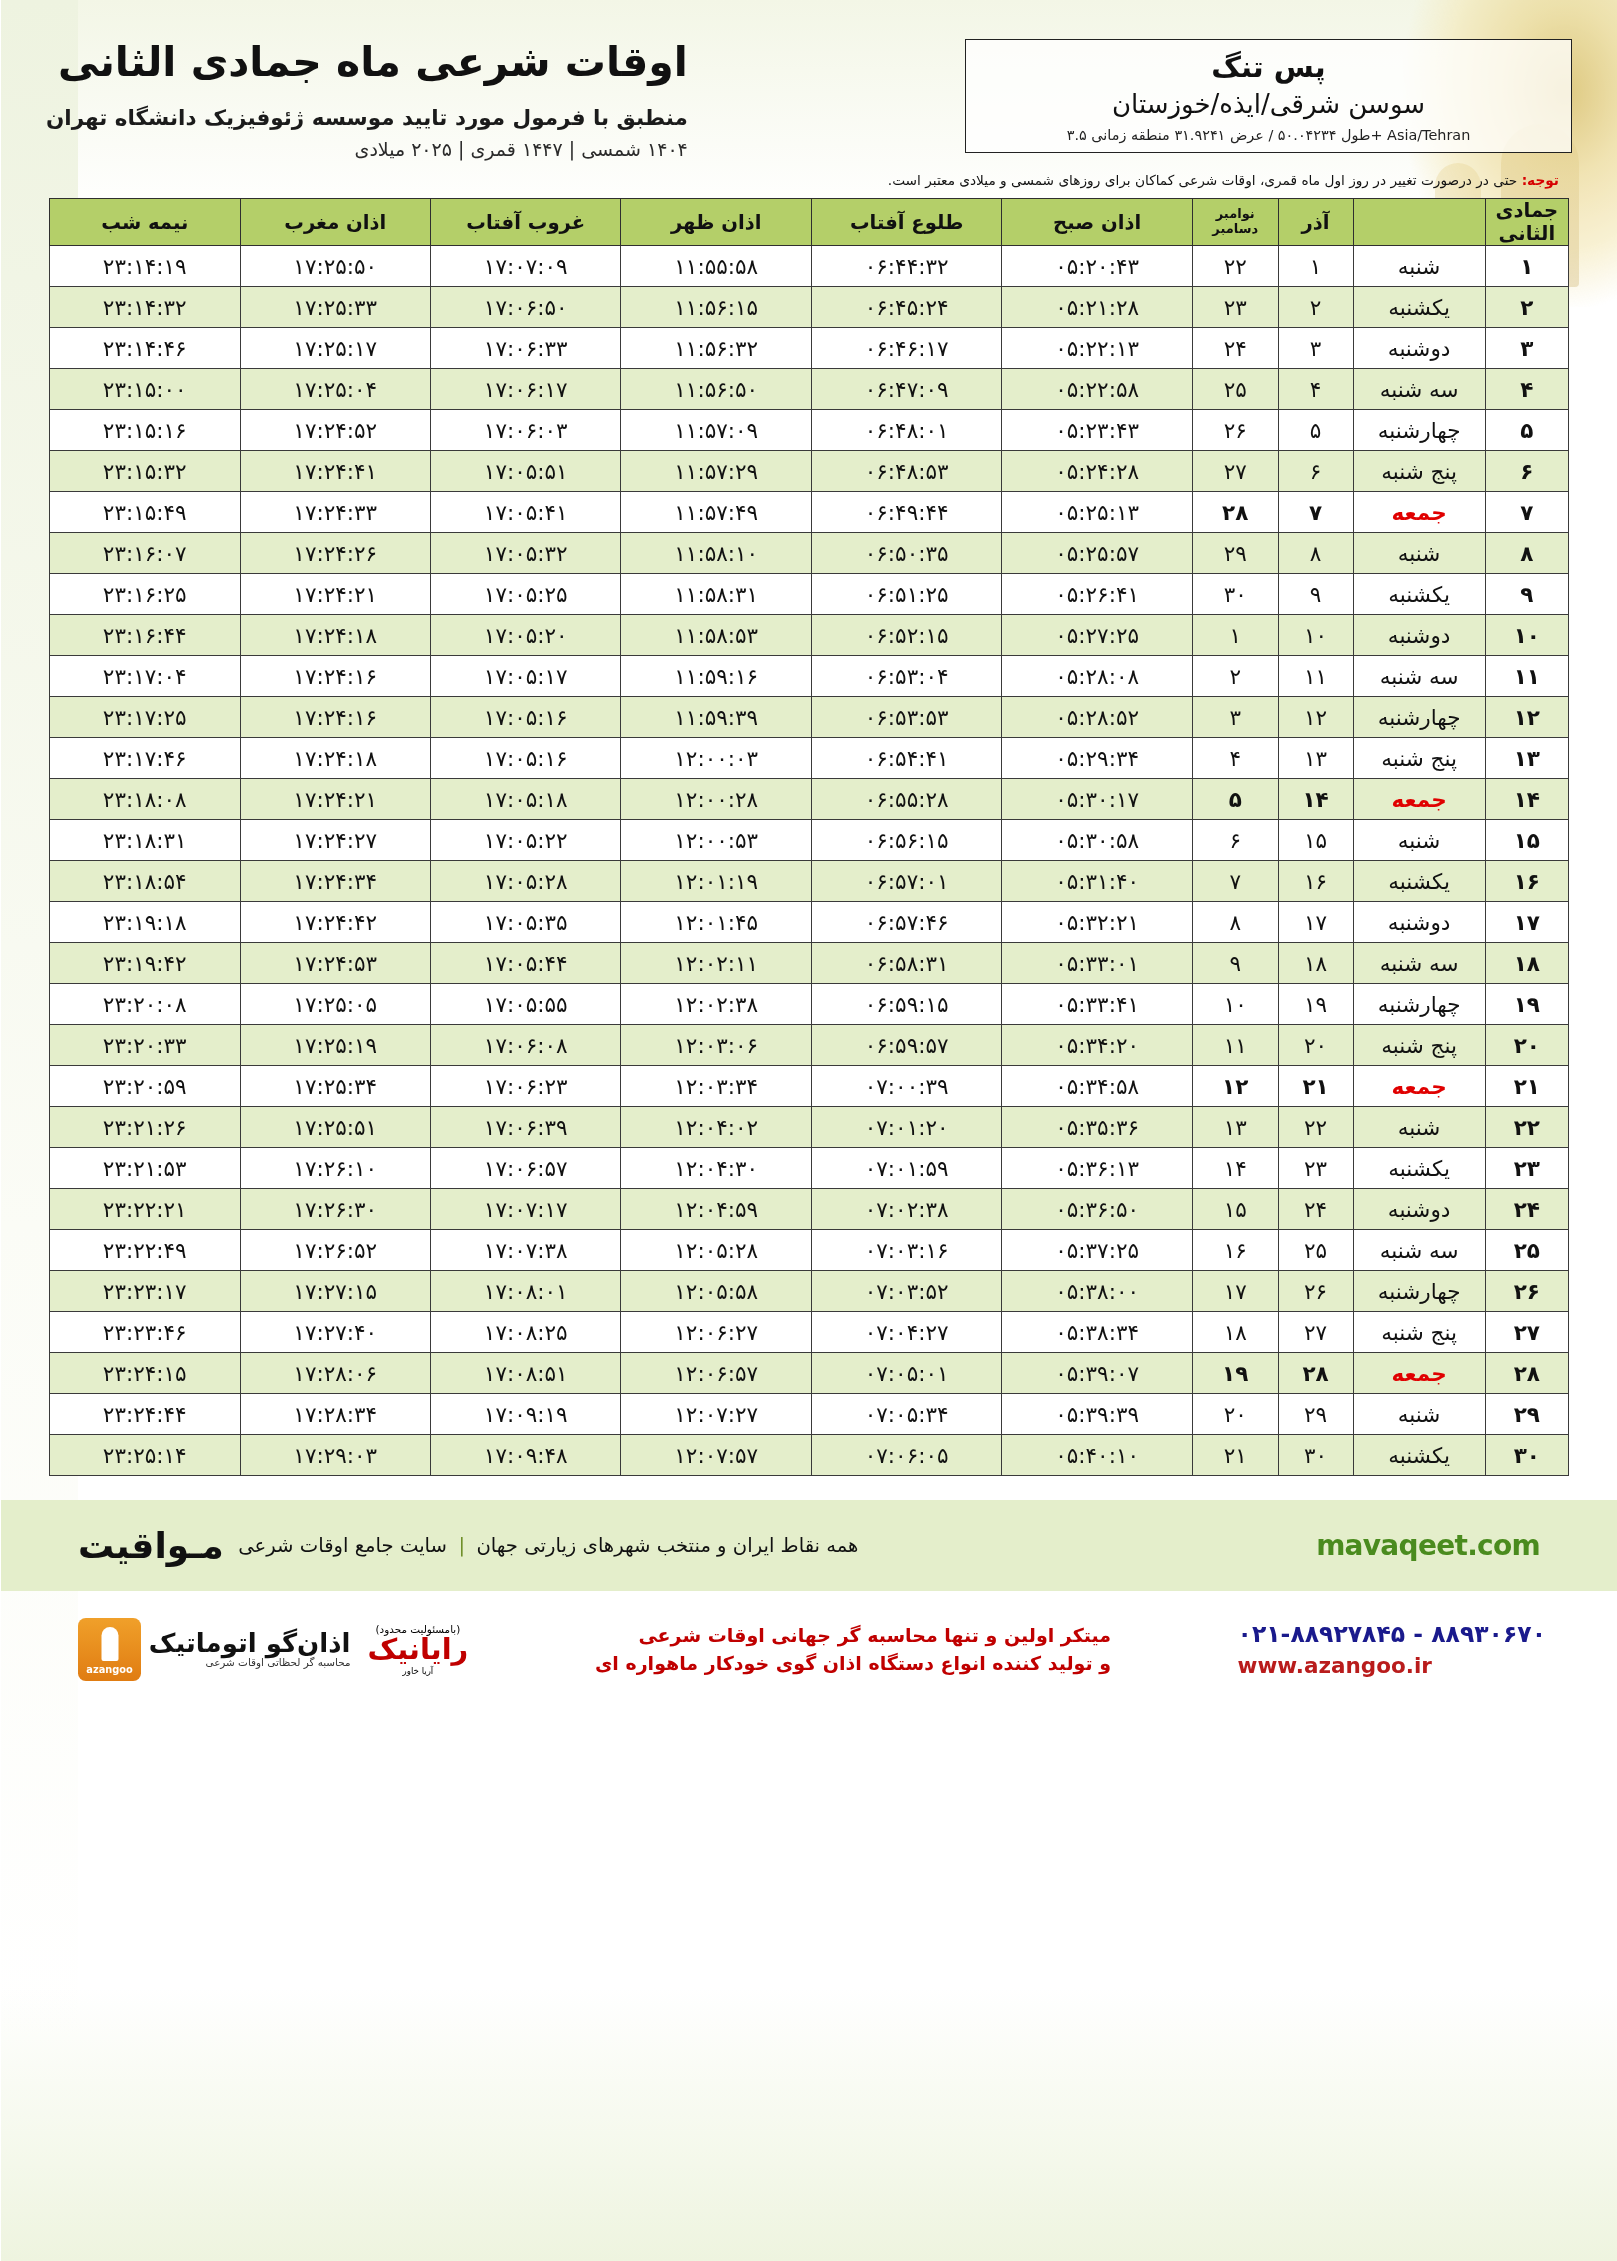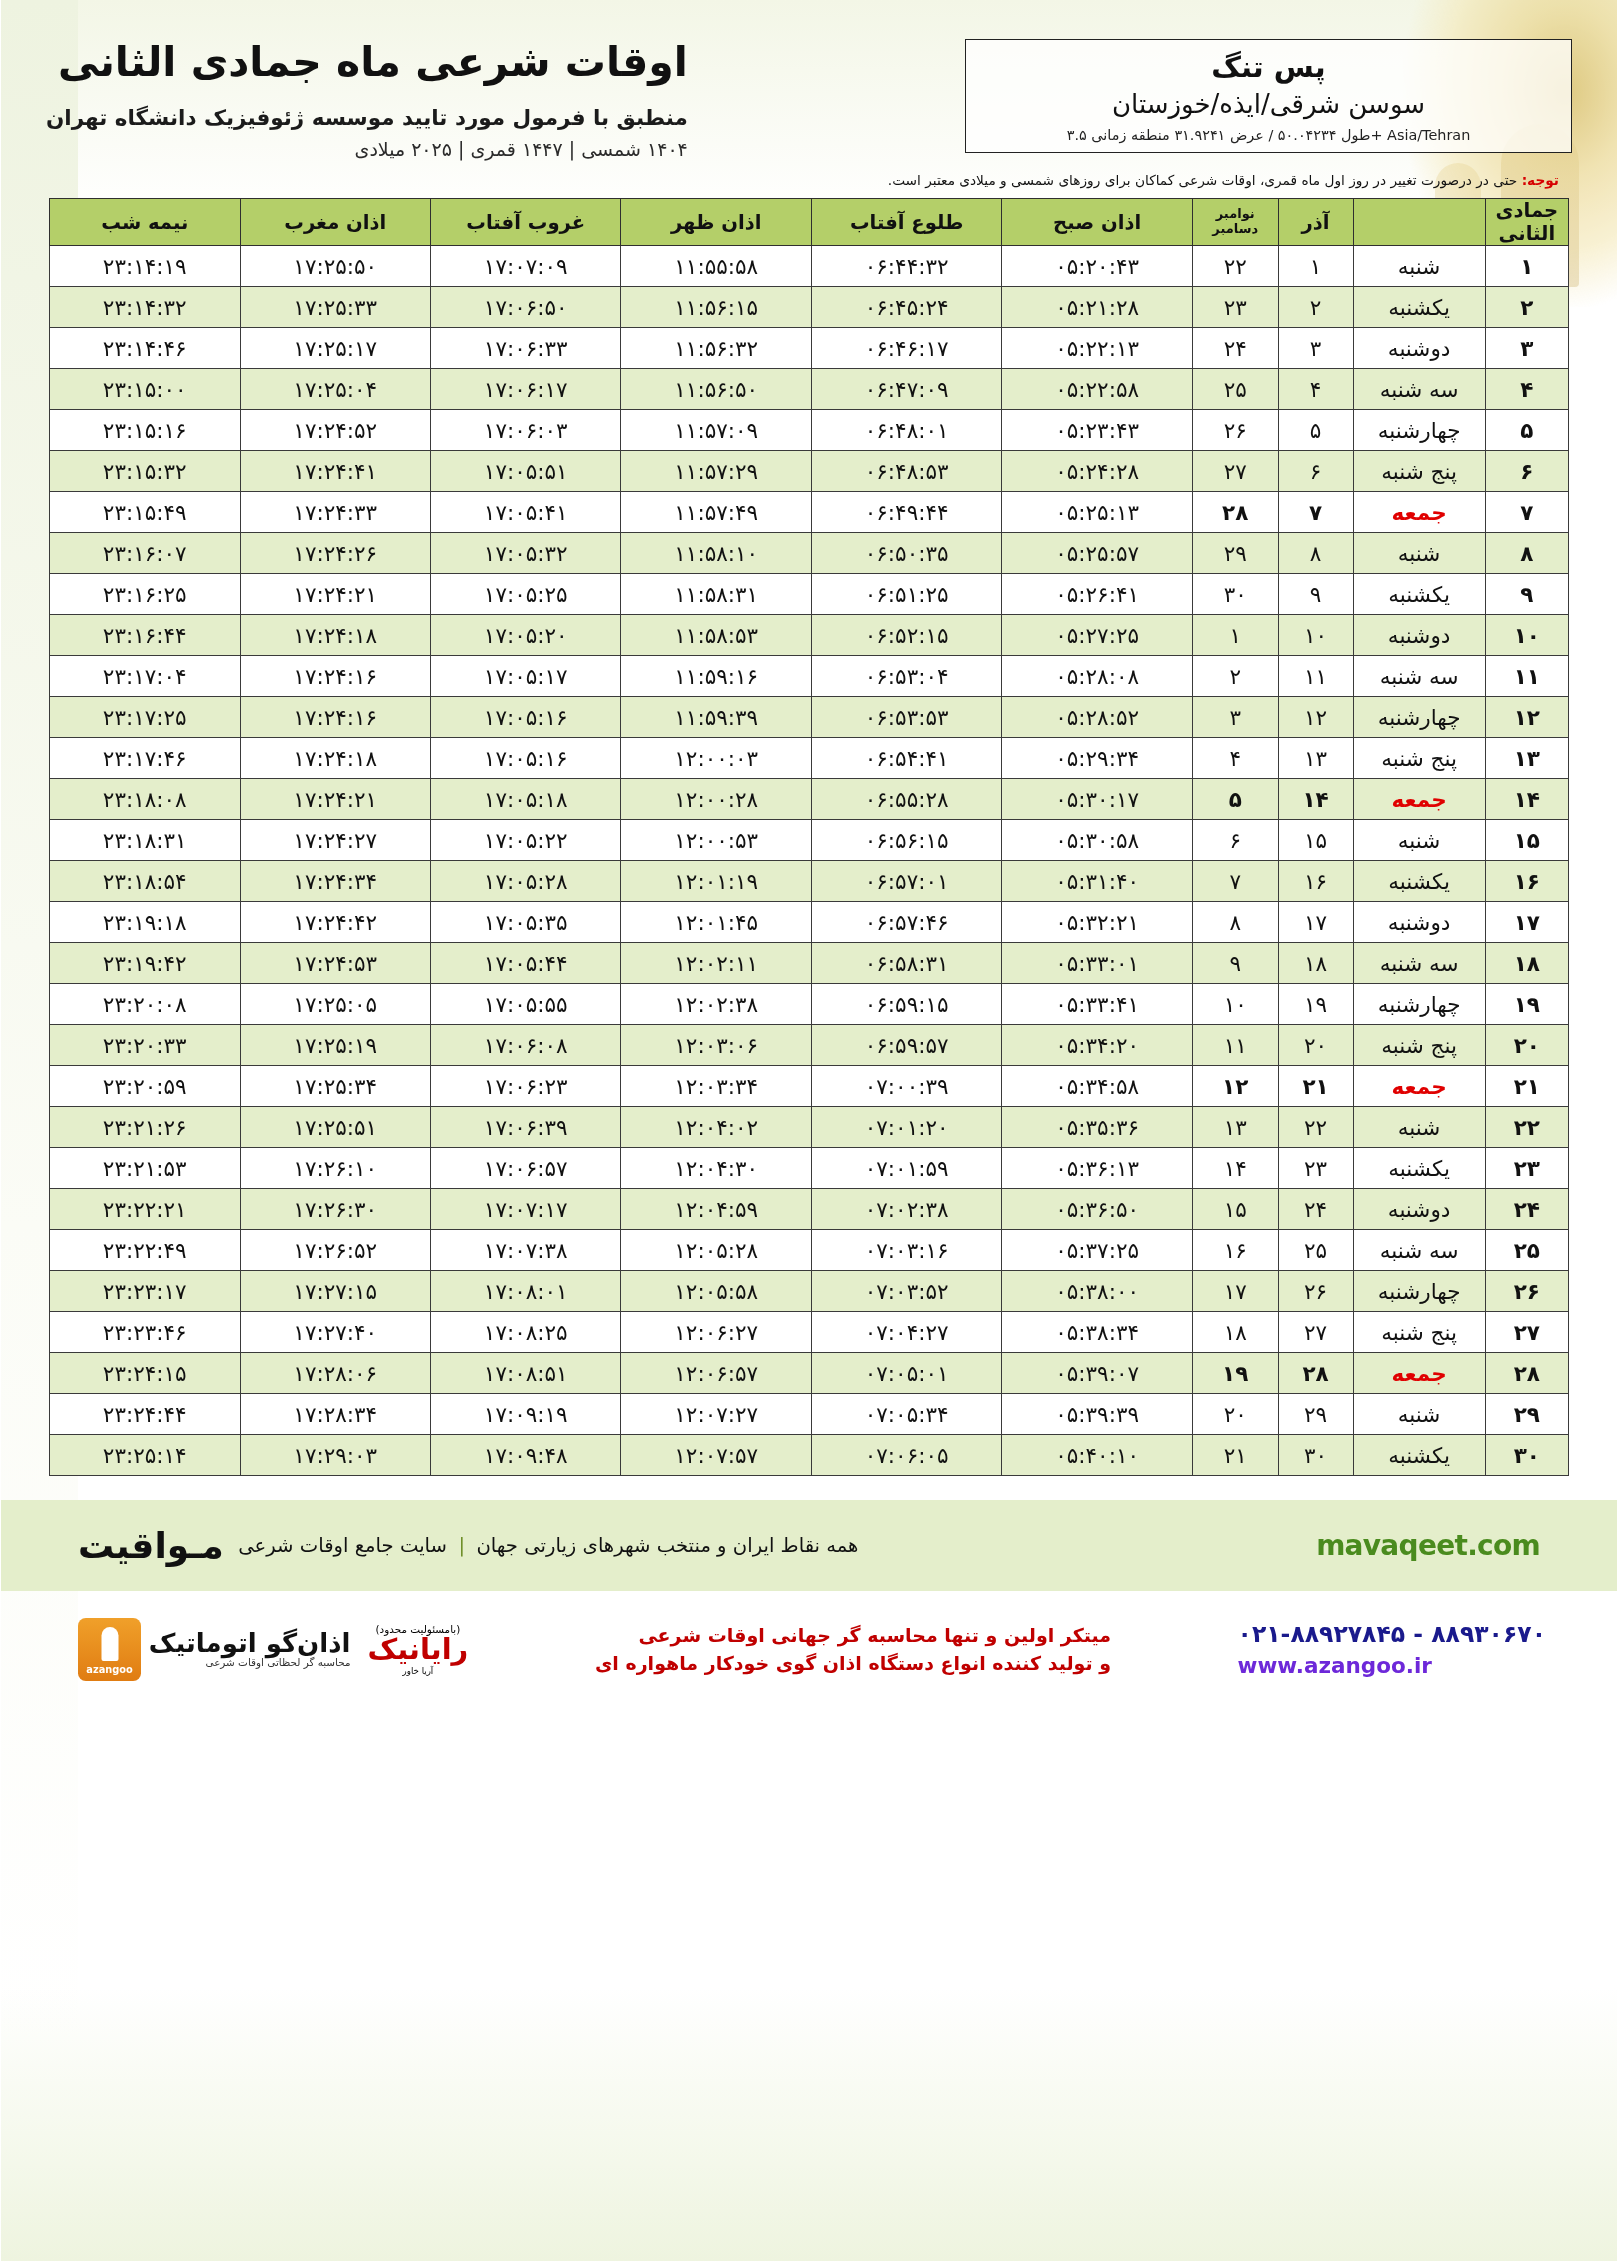--- a/index.html
+++ b/index.html
@@ -139,21 +139,21 @@
   .brand-desc .sep { color:#6f8f2a; padding:0 5.2px;}
   .foot-url { font-size:28px; font-weight:bold; color:#4a8b1e; direction:ltr; letter-spacing:-0.7px;}
 
   .foot-white {
     height: 117px;
     display:flex; align-items:center; justify-content:space-between;
     padding: 0 72px 0 78px;
   }
   .foot-left { direction:ltr; text-align:left; }
   .foot-phone { font-size:23.5px; font-weight:bold; color:#1a1a8c; }
-  .foot-web { font-size:21.5px; font-weight:bold; color:#6d28d9; margin-top:5.2px;}
+  .foot-web { font-size:21.5px; font-weight:bold; color:#b91c1c; margin-top:5.2px;}
   .foot-mid { text-align:right; font-size:19px; color:#c00000; font-weight:bold; line-height:1.5;}
   .foot-logos { display:flex; align-items:center; gap:17px; }
   .logo-box { text-align:center; }
   .logo-rayanic { font-size:29px; font-weight:bold; color:#c00000; line-height:1;}
   .logo-azangoo { display:flex; align-items:center; gap:7.8px;}
   .azan-ar { font-size:26px; font-weight:bold; color:#111; line-height:1.05; text-align:right;}
   .azan-ar small { display:block; font-size:10.4px; font-weight:normal; color:#333;}
   .azan-mark {
     width:63px; height:63px; border-radius:7.8px;
     background:linear-gradient(180deg,#f0a02a 0%, #e07c12 100%);

